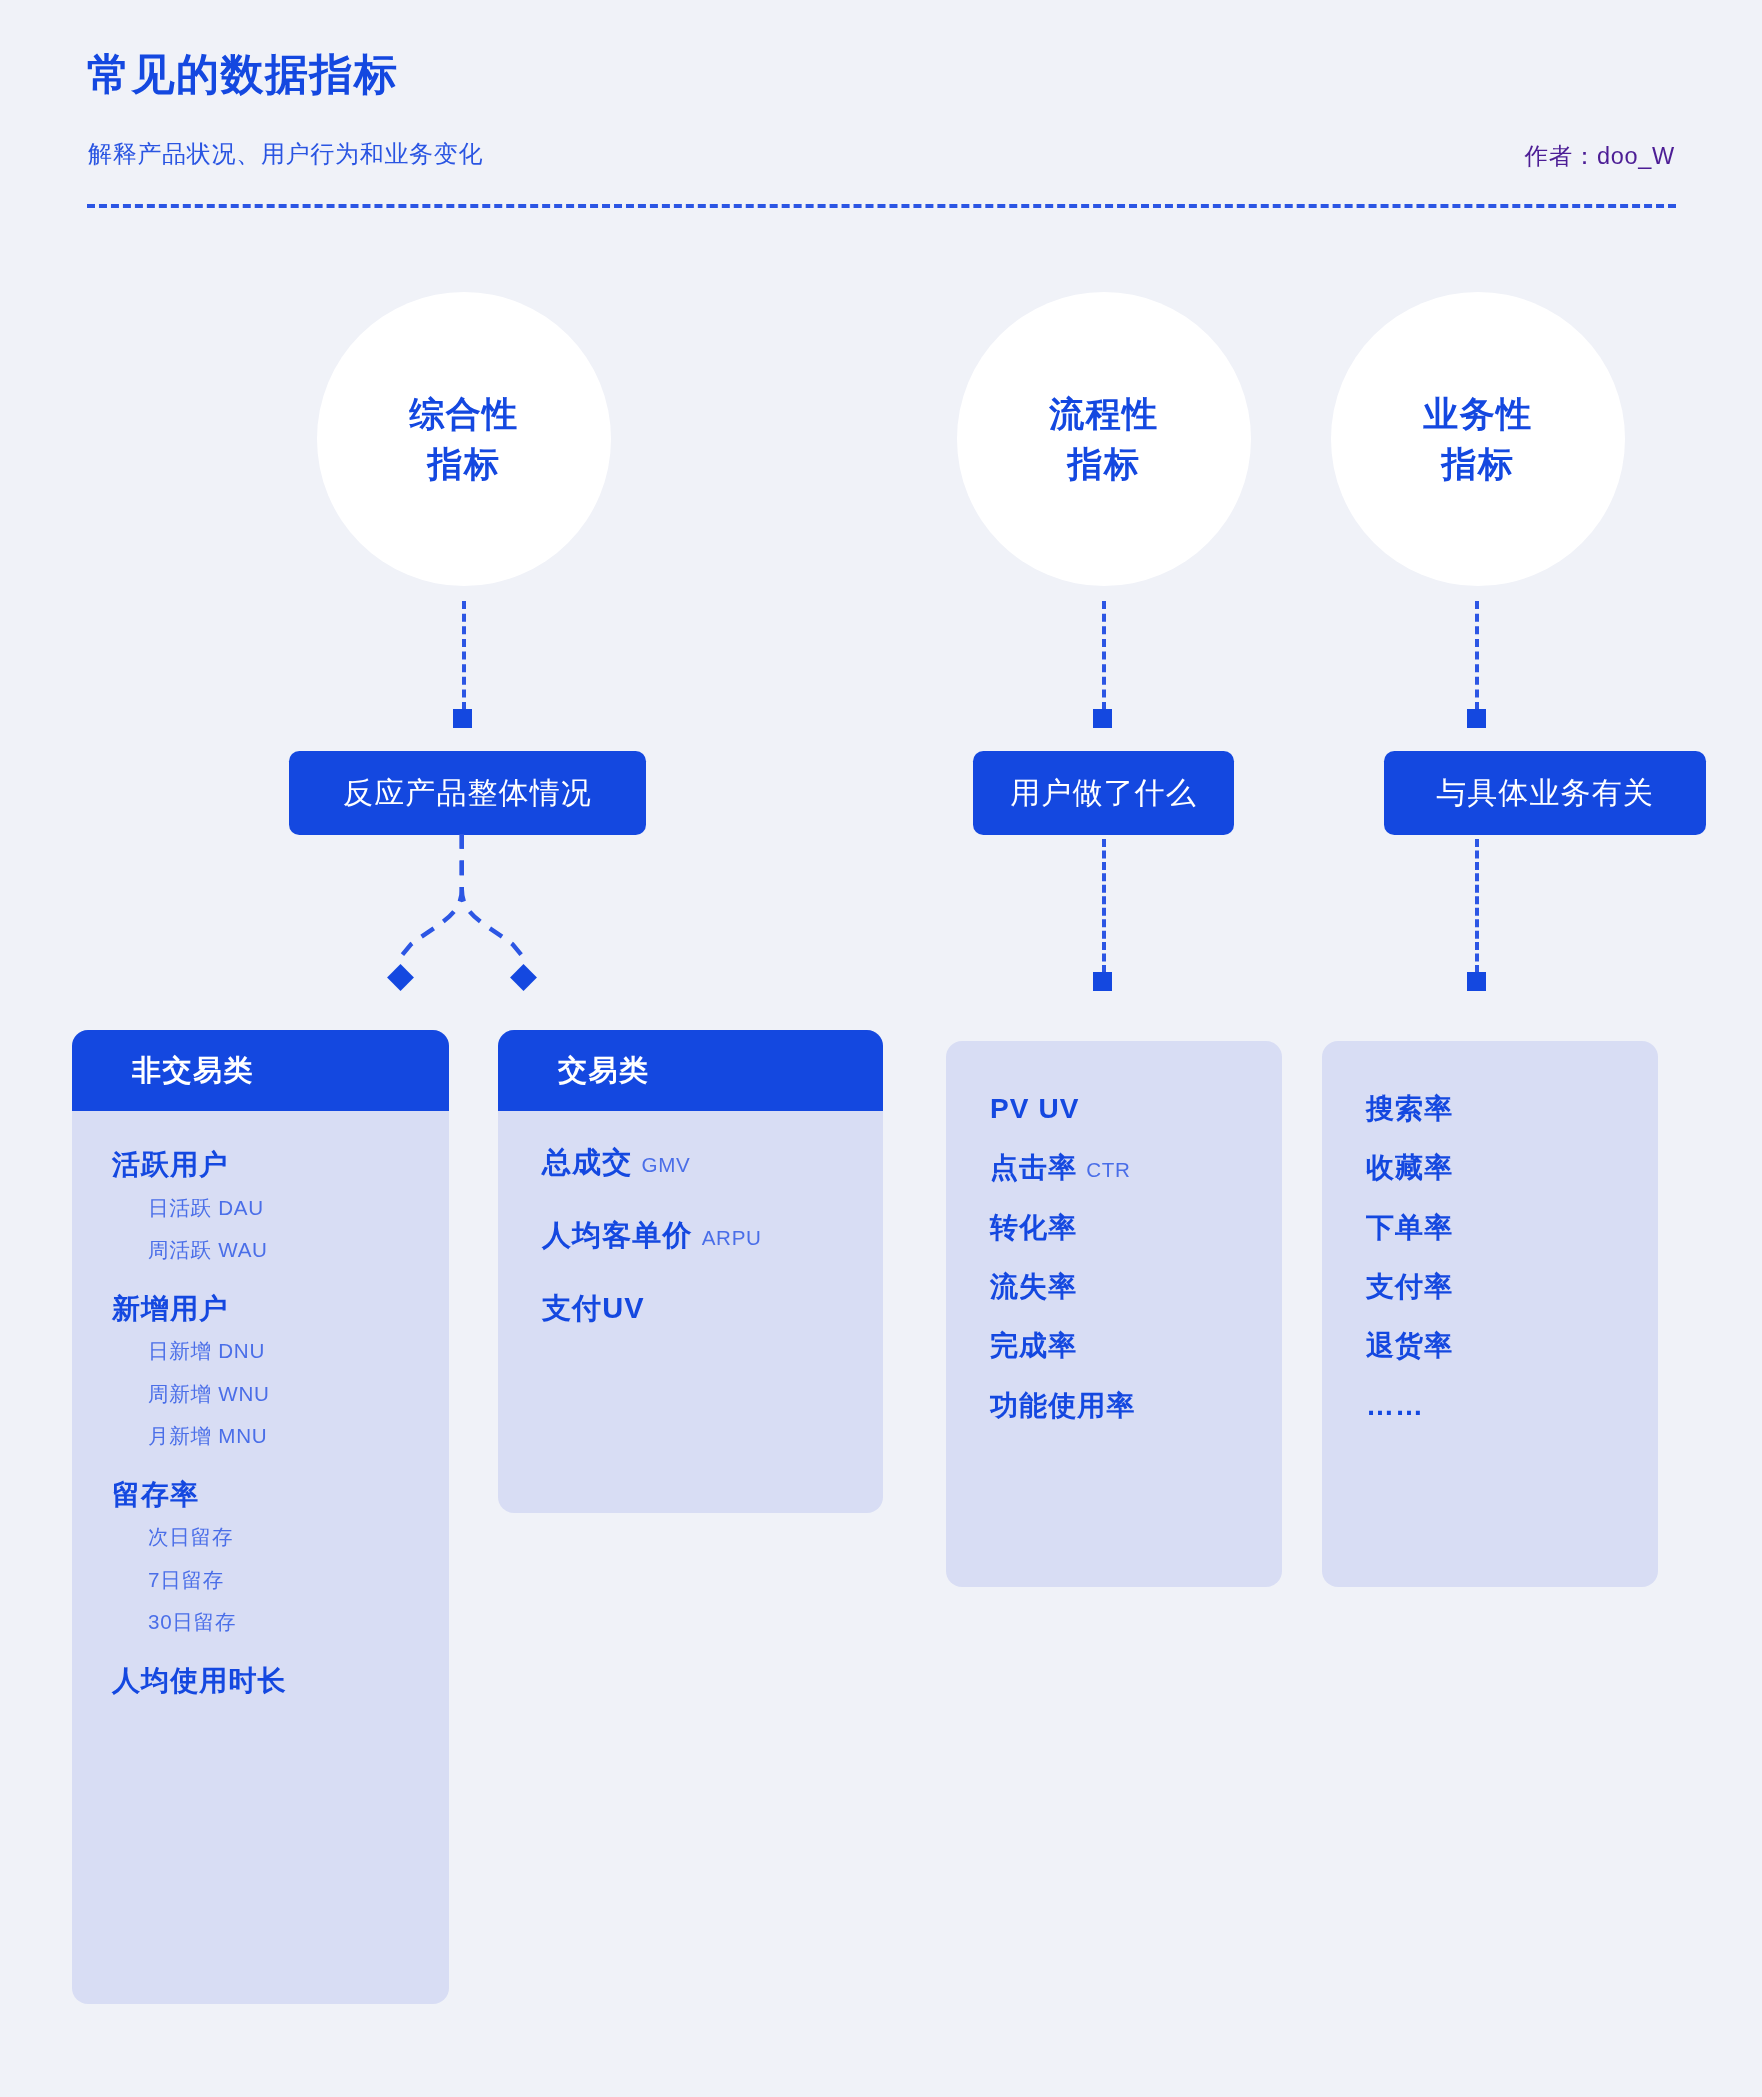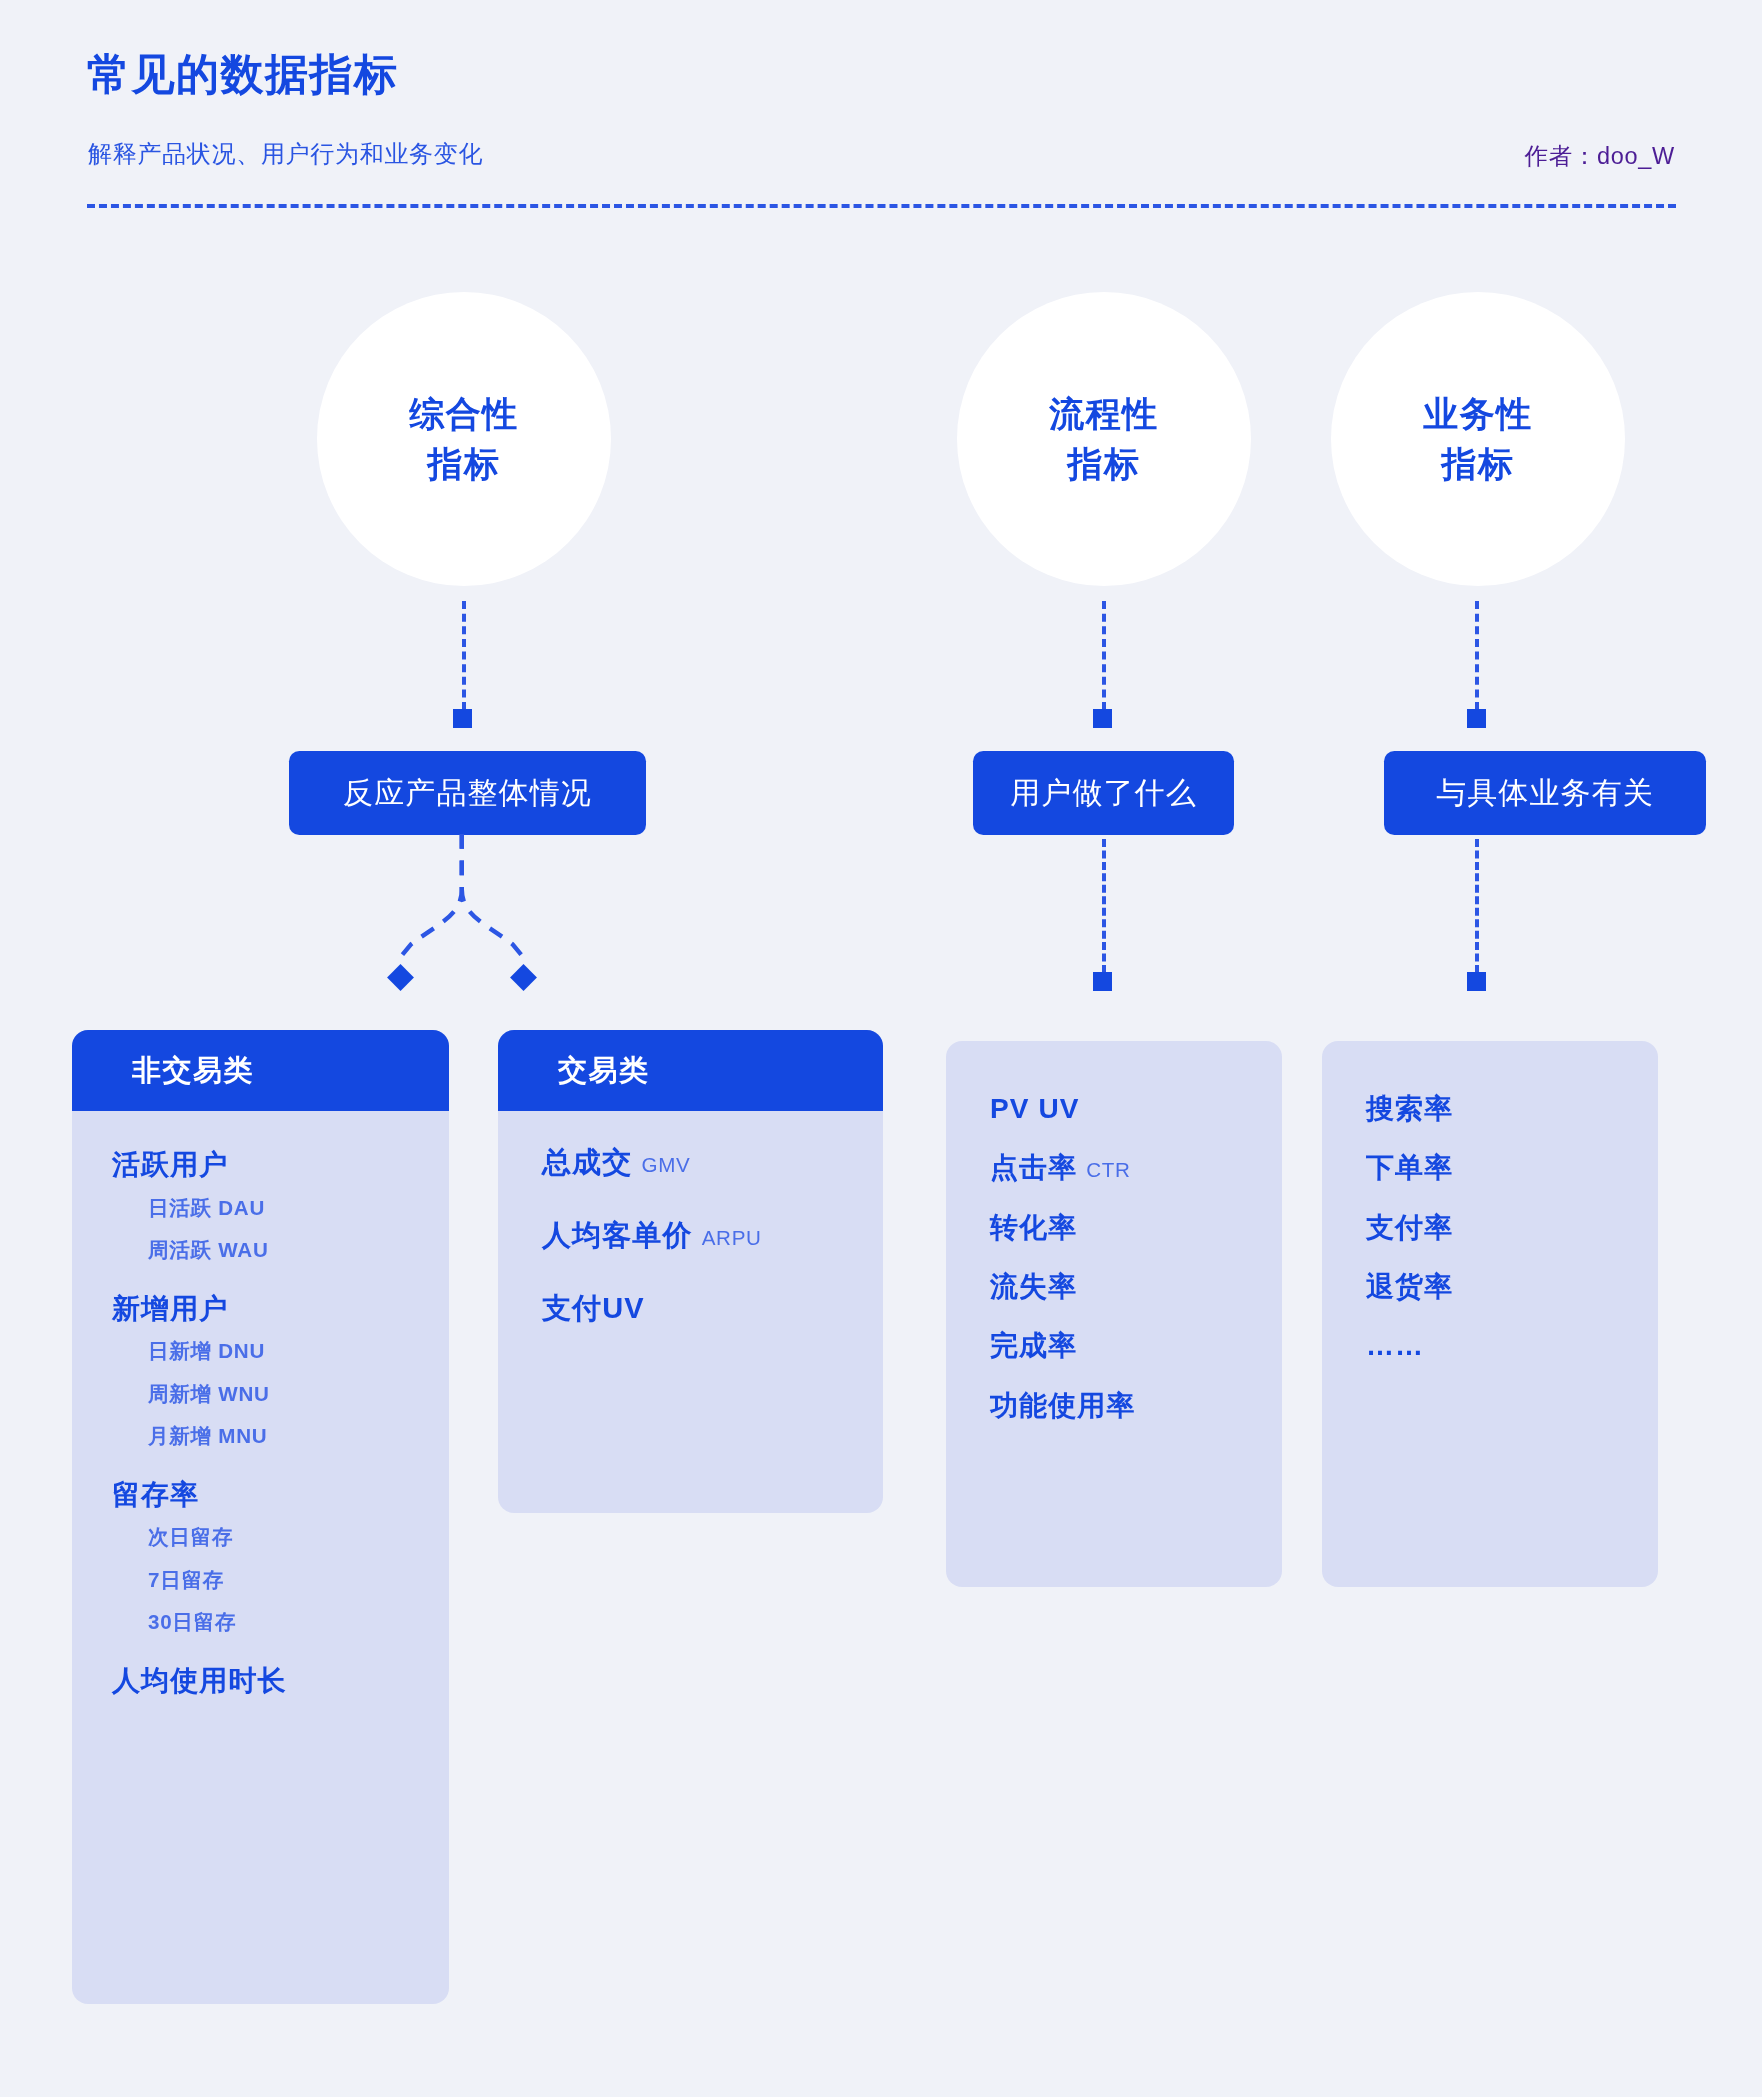--- a/index.html
+++ b/index.html
@@ -95,21 +95,21 @@
   .card-body { padding: 26.4px 0 29px 0; }
 
   .grp { margin-top: 16px; }
   .grp:first-child { margin-top: 5.9px; }
   .grp-title {
     font-size: 28px; font-weight: 700; color: #1448E0;
     padding-left: 40px; letter-spacing: 1.1px;
     line-height: 1.55;
   }
   .grp-sub {
-    font-size: 20.6px; font-weight: 700; color: #4A6EE8;
+    font-size: 20.6px; font-weight: 400; color: #4A6EE8;
     padding-left: 76px; letter-spacing: 0.7px;
     line-height: 2.05;
   }
 
   
   .plain-body { padding: 38px 0 41px 0; }
   .plain-item {
     font-size: 28px; font-weight: 700; color: #1448E0;
     padding-left: 44px; letter-spacing: 1.1px;
     line-height: 2.12;
@@ -266,20 +266,23 @@
       </div>
     </div>
   </div>
 
   <div class="card" id="card-biz">
     <div class="plain-body">
       <div class="plain-item">
         <span>搜索率</span>
       </div>
       <div class="plain-item">
+        <span>收藏率</span>
+      </div>
+      <div class="plain-item">
         <span>下单率</span>
       </div>
       <div class="plain-item">
         <span>支付率</span>
       </div>
       <div class="plain-item">
         <span>退货率</span>
       </div>
       <div class="plain-item">
         <span>……</span>

